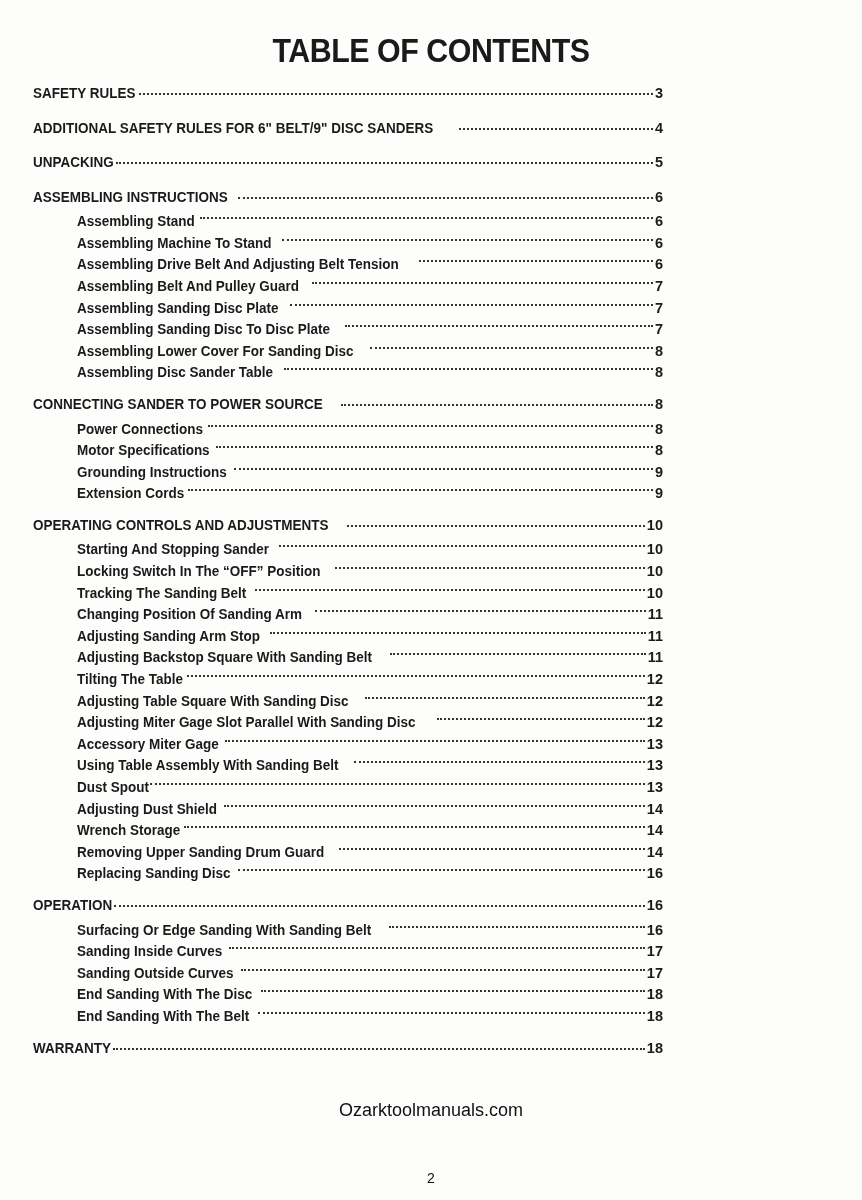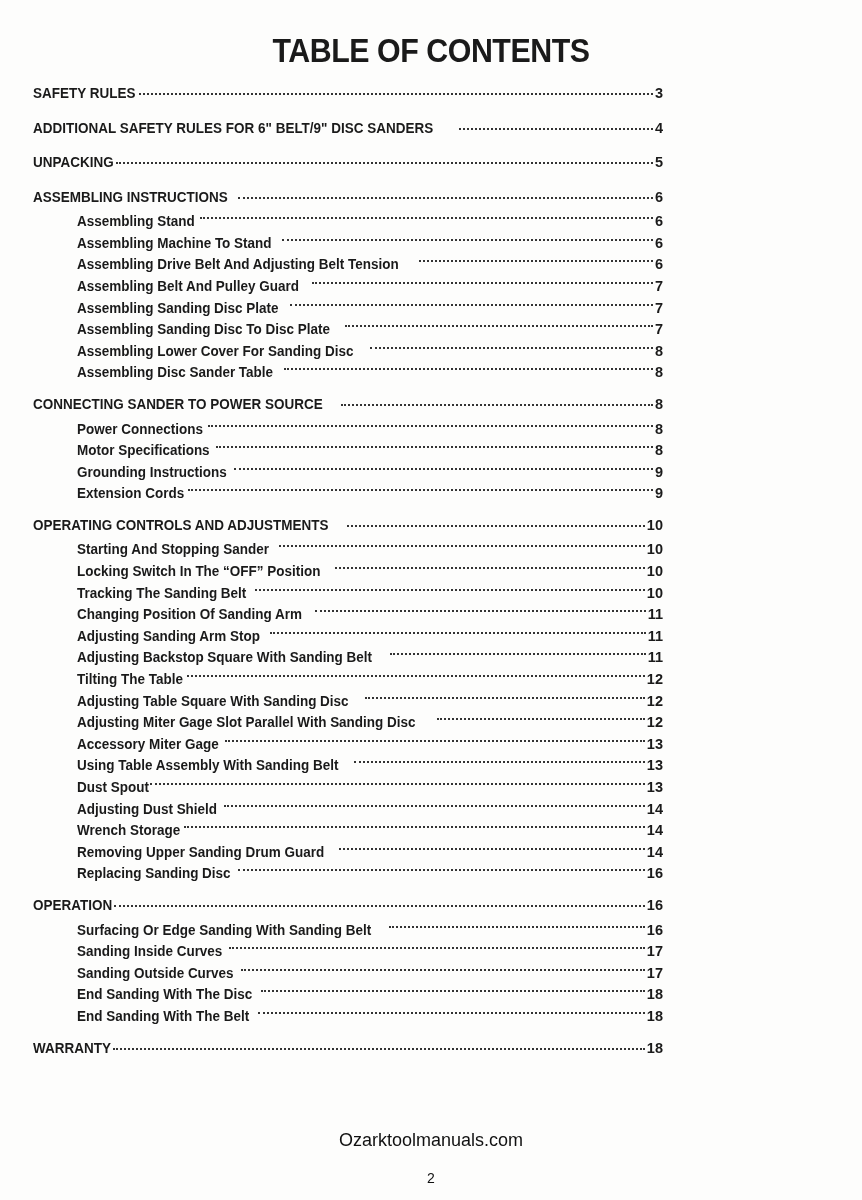--- a/index.html
+++ b/index.html
@@ -21,21 +21,21 @@
     }
     .row.top { padding-left: 33px; }
     .row.sub { padding-left: 77px; align-items: center; }
     .row .label { flex: 0 0 auto; transform: scaleX(0.93); transform-origin: left; margin-right: -6px; }
     .row .dots {
       flex: 1 1 auto; overflow: hidden; margin: 0 2px;
       border-bottom: 2px dotted #333; height: 0; position: relative; top: -3px;
     }
     .row .page { flex: 0 0 auto; text-align: right; }
     .footer-site {
-      position: absolute; top: 1130px; left: 0; width: 862px; text-align: center;
+      position: absolute; top: 1100px; left: 0; width: 862px; text-align: center;
       font-size: 18px; color: #111;
     }
     .footer-page {
       position: absolute; top: 1170px; left: 0; width: 862px; text-align: center;
       font-size: 14px; color: #111;
     }
   </style>
 </head>
 <body>
 

